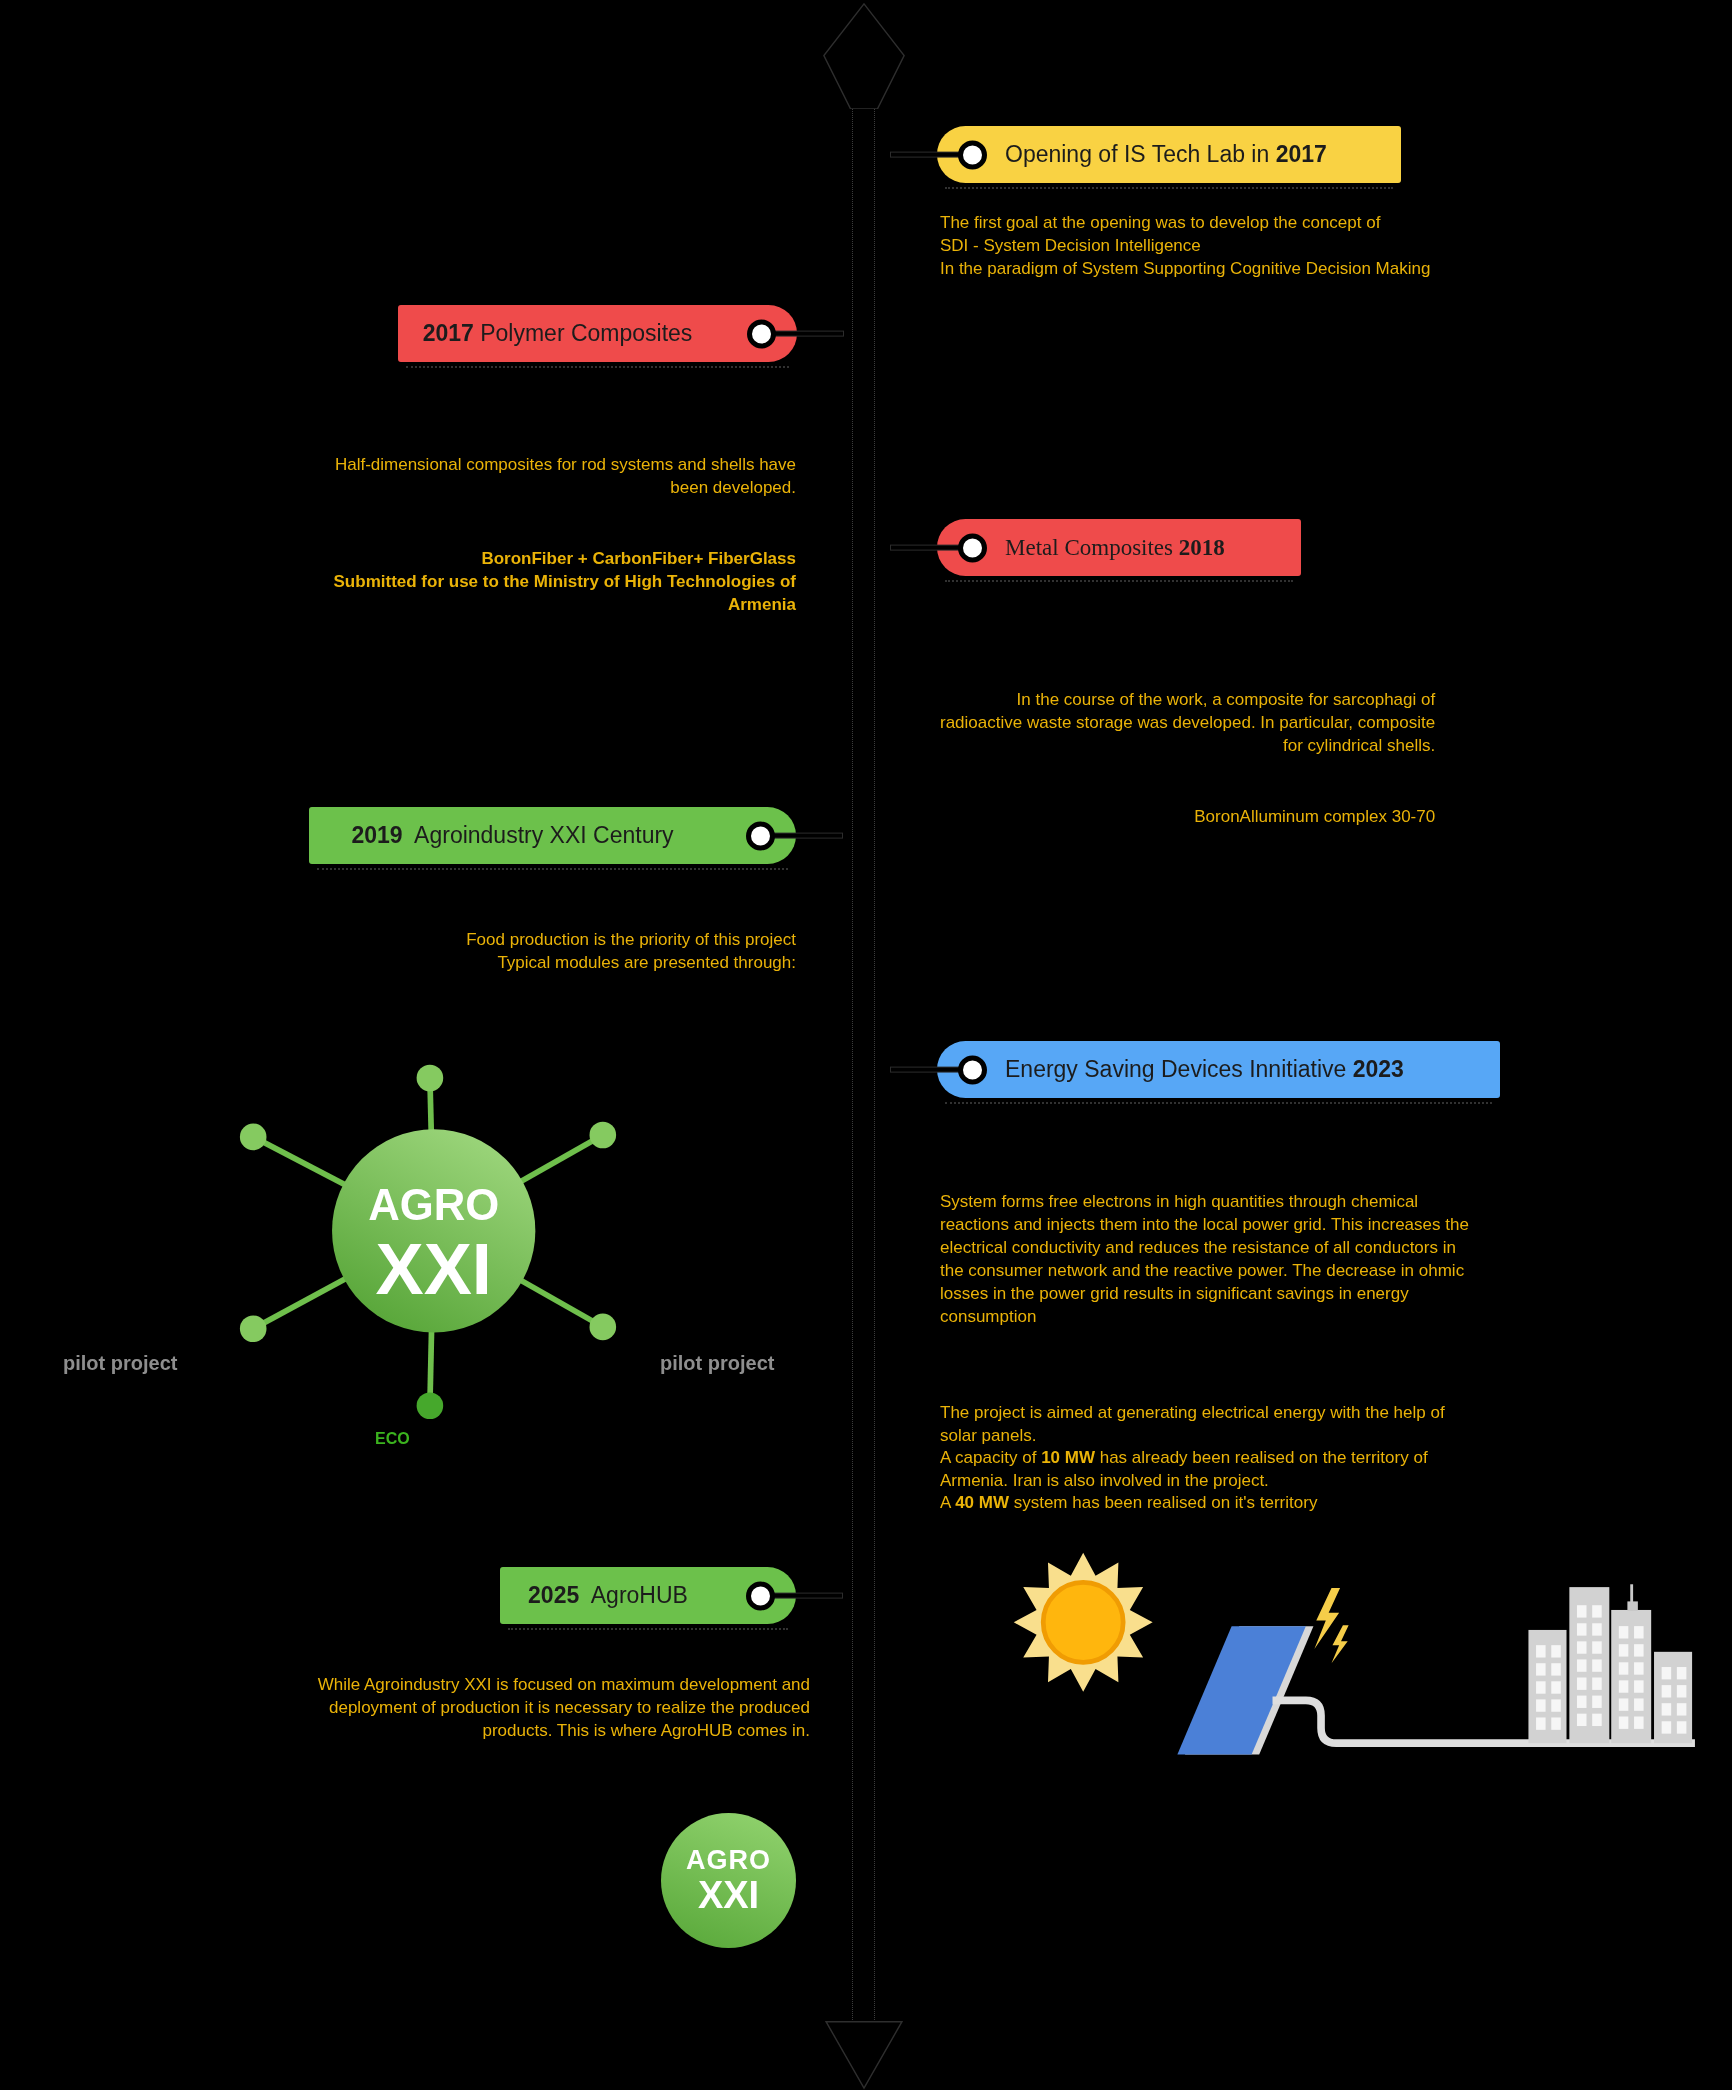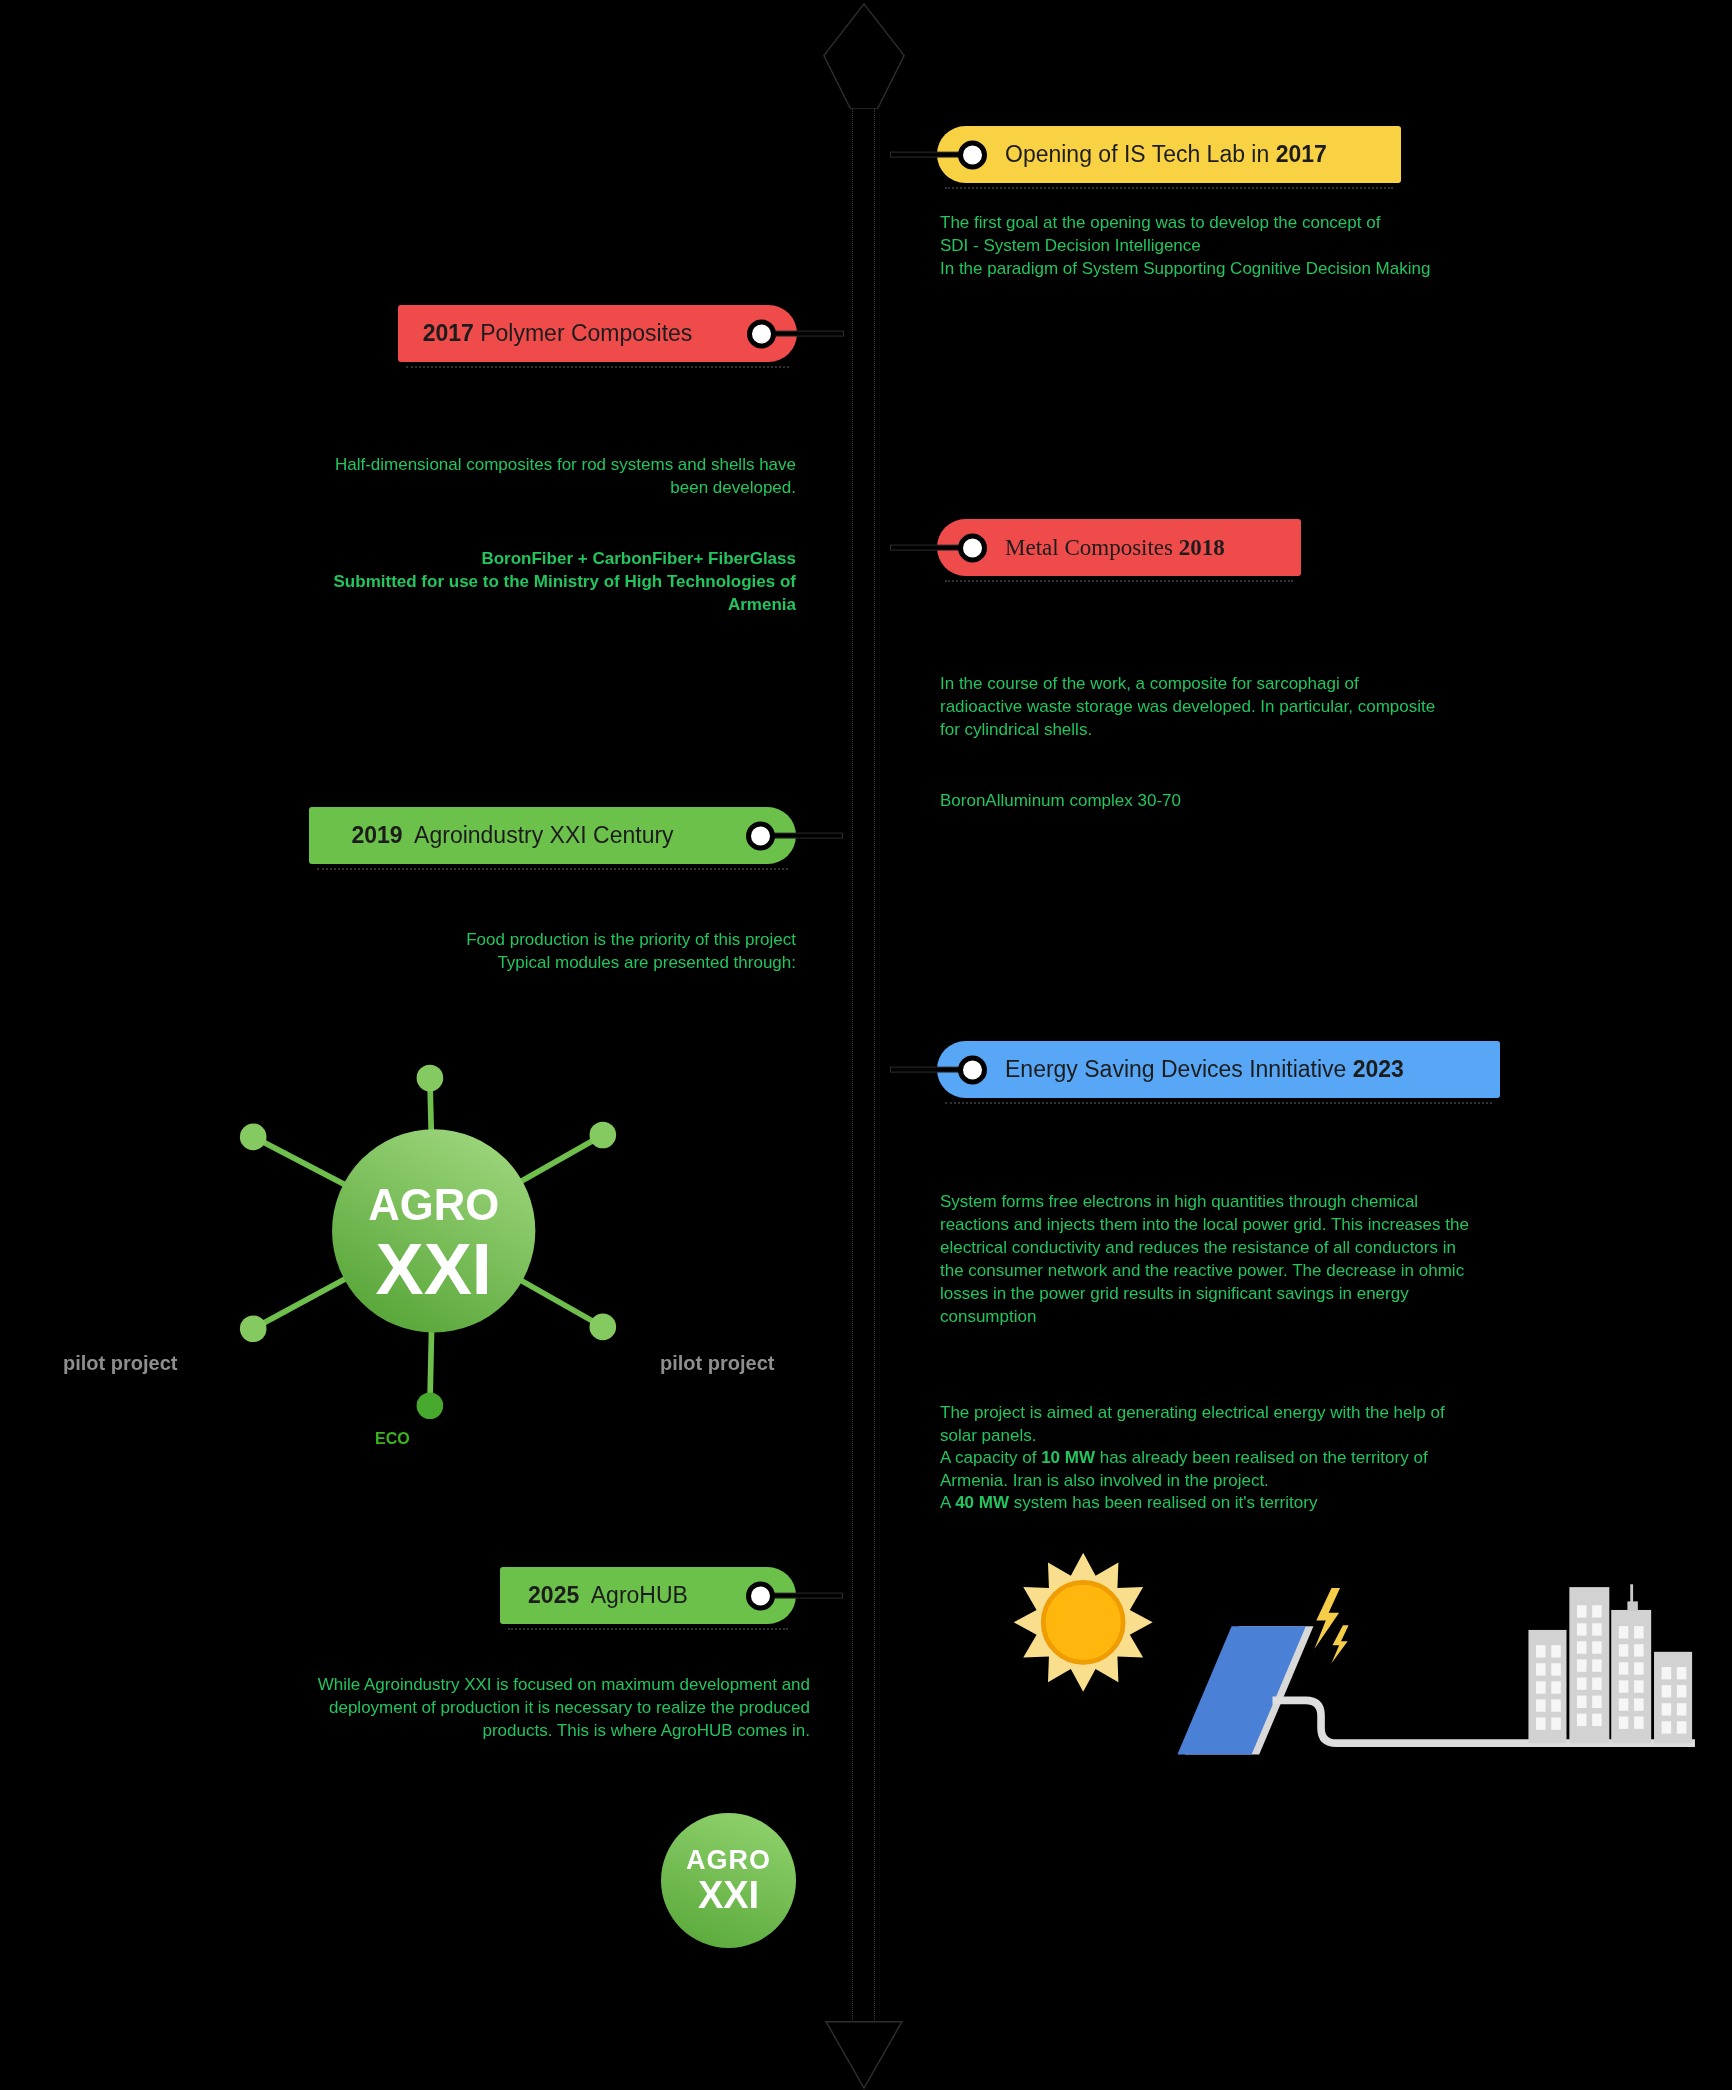--- a/index.html
+++ b/index.html
@@ -22,21 +22,21 @@
   .stub{position:absolute;height:4.8px;background:#000;top:50%;transform:translateY(-50%);
         box-shadow:0 0 0 1px #2c2c2c;}
   .right-side .stub{left:-46px;width:76px;}
   .left-side .stub{right:-46px;width:76px;}
   .marker{position:absolute;width:19px;height:19px;background:#fff;border:5.7px solid #000;
           border-radius:50%;top:50%;transform:translateY(-50%);}
   .right-side .marker{left:21px;}
   .left-side .marker{right:21px;}
 
   
-  .sub{position:absolute;color:#22c55e;font-size:17px;line-height:23px;white-space:pre-line;}
+  .sub{position:absolute;color:#eab308;font-size:17px;line-height:23px;white-space:pre-line;}
   .sub.right{text-align:right;}
   .sub p{margin:0;}
   .sub p + p{margin-top:25px;}
   .bold{font-weight:700;}
 
   
   .pilot{position:absolute;color:#8e8e8e;font-size:20px;font-weight:700;}
   .eco{position:absolute;color:#3bb31e;font-size:16px;font-weight:700;}
 
   
@@ -82,21 +82,21 @@
 Submitted for use to the Ministry of High Technologies of
 Armenia</p>
   </div>
 
   <div class="banner right-side" style="left: 937px; top: 519px; width: 364px; background-color: rgb(239, 75, 75); font-family: Liberation Serif, serif;">
     <div class="stub"></div>
     <div class="marker"></div>
     <span class="title">Metal Composites </span>
     <span class="title yr">2018</span>
   </div>
-  <div class="sub" style="left:940px;top:649px;">
+  <div class="sub" style="left:940px;top:665px;text-align:right;">
     <p>In the course of the work, a composite for sarcophagi of
 radioactive waste storage was developed. In particular, composite
 for cylindrical shells.</p>
     <p>BoronAlluminum complex 30-70</p>
   </div>
 
   <div class="banner left-side" style="left: 309px; top: 807px; width: 487px; background-color: rgb(108, 193, 75);">
     <div class="stub"></div>
     <span class="title yr">2019</span>
     <span class="title">  Agroindustry XXI Century</span>

